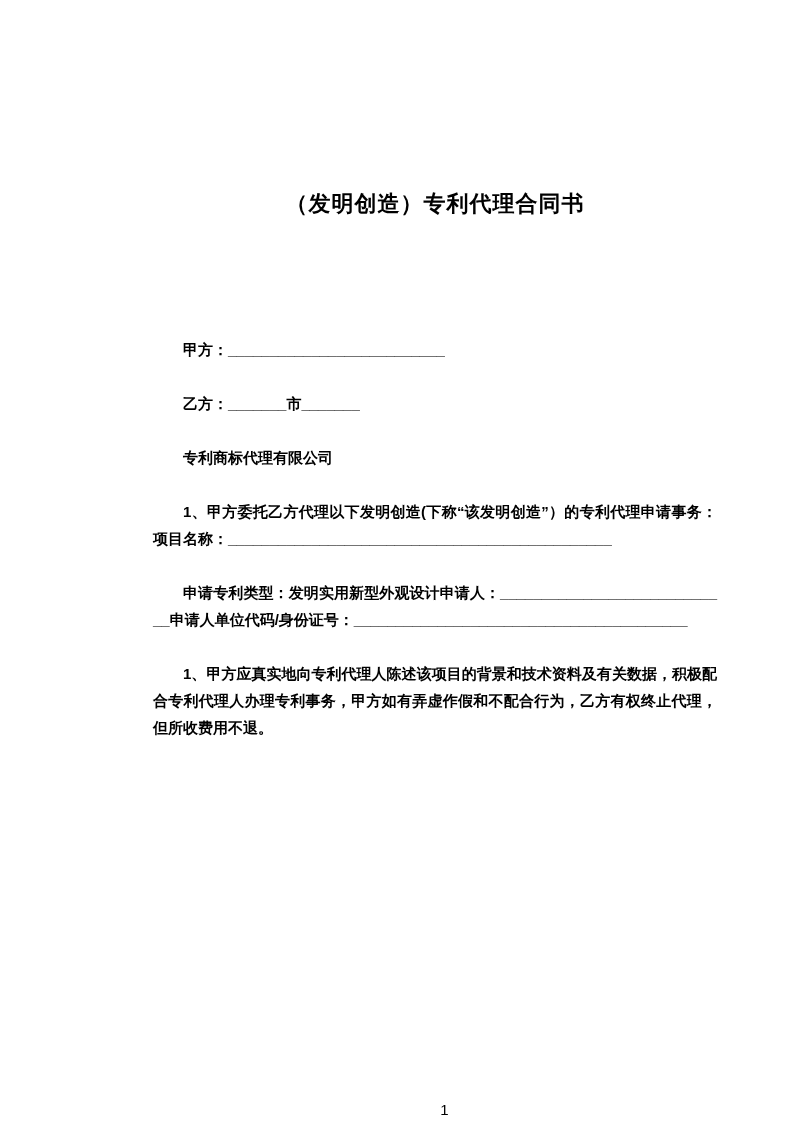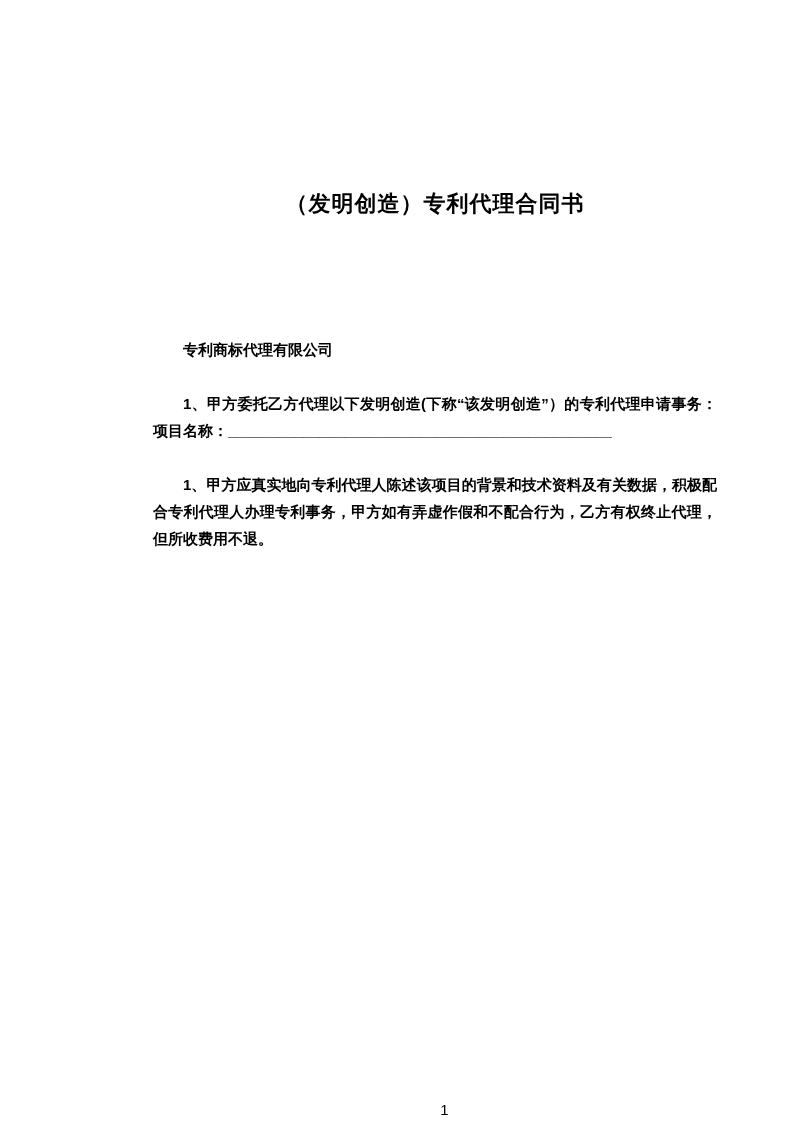--- a/index.html
+++ b/index.html
@@ -52,26 +52,29 @@
   }
 </style>
 </head>
 <body>
 
 <div class="page">
 
   <h1 class="doc-title">（发明创造）专利代理合同书</h1>
 
 
+  <p class="field-line">甲方：__________________________</p>
 
+  <p class="field-line">乙方：_______市_______</p>
 
   <p class="field-line">专利商标代理有限公司</p>
 
   <p class="para">1、甲方委托乙方代理以下发明创造(下称“该发明创造”）的专利代理申请事务：项目名称：______________________________________________</p>
 
+  <p class="para">申请专利类型：发明实用新型外观设计申请人：____________________________申请人单位代码/身份证号：________________________________________</p>
 
 
 
 
   <p class="para">1、甲方应真实地向专利代理人陈述该项目的背景和技术资料及有关数据，积极配合专利代理人办理专利事务，甲方如有弄虚作假和不配合行为，乙方有权终止代理，但所收费用不退。</p>
 
   <div class="page-number">1</div>
 
 </div>
 

